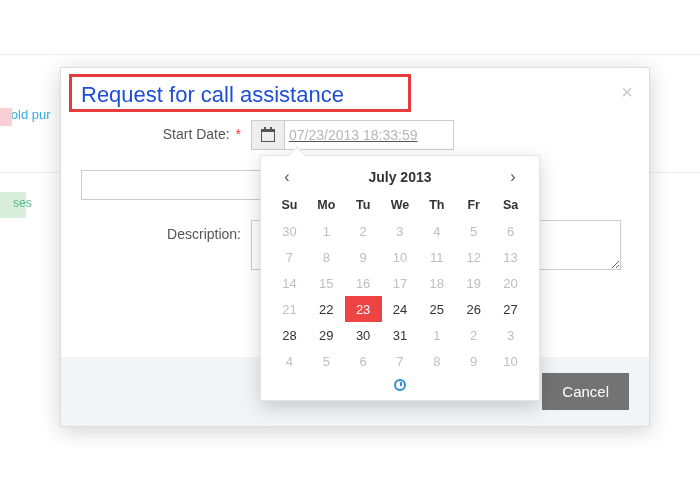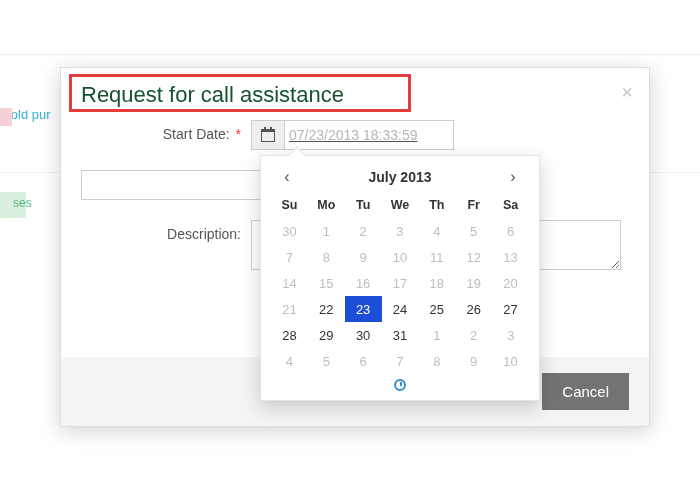--- a/index.html
+++ b/index.html
@@ -41,21 +41,21 @@
     background: #fff;
     border: 1px solid #ddd;
     box-shadow: 0 4px 20px rgba(0,0,0,0.18);
   }
   .modal-header {
     padding: 14px 20px 6px 20px;
     position: relative;
   }
   .modal-title {
     font-size: 22px;
-    color: #14532d;
+    color: #1d4ed8;
     font-weight: 400;
     margin: 0;
   }
   .title-highlight {
     position: absolute;
     top: 6px; left: 8px;
     width: 342px; height: 38px;
     border: 3px solid #e73c3c;
     pointer-events: none;
   }
@@ -180,21 +180,21 @@
   }
   table.dp td {
     text-align: center;
     font-size: 13px;
     height: 26px;
     cursor: pointer;
   }
   .d-muted { color: #bfbfbf; }
   .d-norm { color: #333; }
   .d-sel {
-    background: #1d4ed8;
+    background: #ef4444;
     color: #fff;
   }
   .dp-foot {
     text-align: center;
     padding-top: 4px;
   }
   .clock {
     display: inline-block;
     width: 12px; height: 12px;
     border: 2px solid #2f8fd1;

